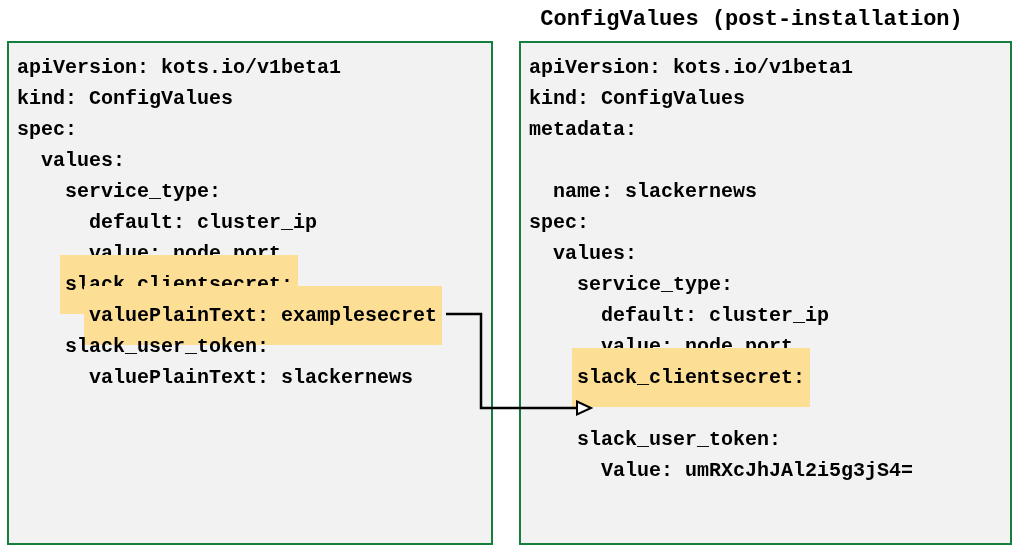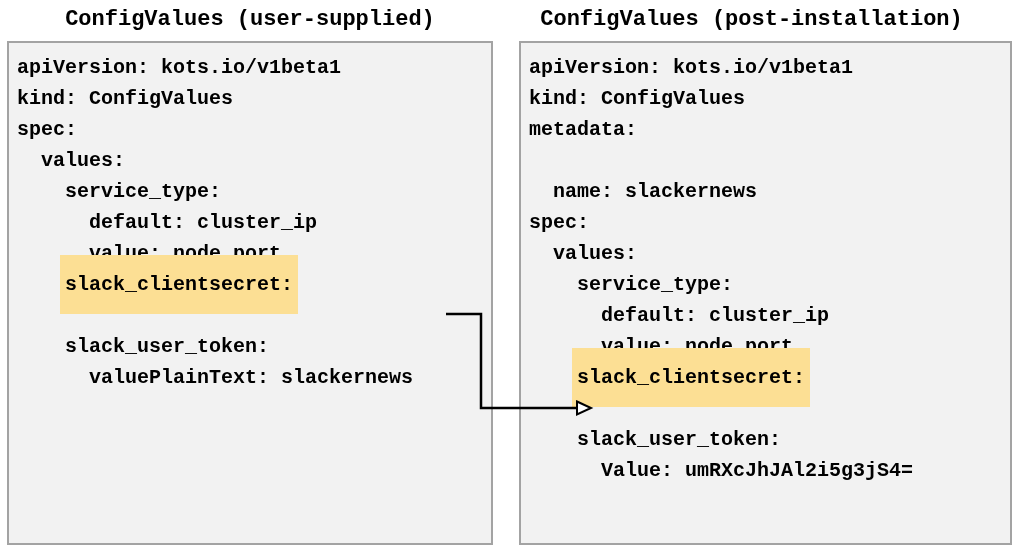--- a/index.html
+++ b/index.html
@@ -24,21 +24,21 @@
     letter-spacing: 0;
     white-space: pre;
   }
   .panel-title.left  { left: 7px;   width: 486px; }
   .panel-title.right { left: 505px; width: 493px; }
   .panel {
     position: absolute;
     top: 41px;
     height: 504px;
     background: #f2f2f2;
-    border: 2px solid #a3a3a3;
+    border: 2px solid #15803d;
     padding: 9px 6px 0 8px;
     overflow: hidden;
   }
   .panel.left  { left: 7px;   width: 486px; }
   .panel.right { left: 519px; width: 493px; }
   .code-line {
     height: 31px;
     line-height: 31px;
     font-size: 20px;
     font-weight: bold;
@@ -56,35 +56,34 @@
     position: absolute; left: 0; top: 0;
     width: 1019px; height: 559px;
     pointer-events: none;
   }
 </style>
 </head>
 <body>
 
 <div class="stage">
 
-  <div class="panel-title left">ConfigValues (user-supplied)</div>
 
   <div class="panel-title right">ConfigValues (post-installation)</div>
 
   <div class="panel left">
     <div>
         <div class="code-line"><span></span><span class="code-text">apiVersion: kots.io/v1beta1</span></div>
         <div class="code-line"><span></span><span class="code-text">kind: ConfigValues</span></div>
         <div class="code-line"><span></span><span class="code-text">spec:</span></div>
         <div class="code-line"><span>  </span><span class="code-text">values:</span></div>
         <div class="code-line"><span>    </span><span class="code-text">service_type:</span></div>
         <div class="code-line"><span>      </span><span class="code-text">default: cluster_ip</span></div>
         <div class="code-line"><span>      </span><span class="code-text">value: node_port</span></div>
         <div class="code-line"><span>    </span><span class="code-text highlighted">slack_clientsecret:</span></div>
-        <div class="code-line"><span>      </span></div>
+        <div class="code-line"><span>      </span><span class="code-text highlighted">valuePlainText: examplesecret</span></div>
         <div class="code-line"><span>    </span><span class="code-text">slack_user_token:</span></div>
         <div class="code-line"><span>      </span><span class="code-text">valuePlainText: slackernews</span></div>
       </div>
   </div>
 
   <div class="panel right">
     <div>
         <div class="code-line"><span></span><span class="code-text">apiVersion: kots.io/v1beta1</span></div>
         <div class="code-line"><span></span><span class="code-text">kind: ConfigValues</span></div>
         <div class="code-line"><span></span><span class="code-text">metadata:</span></div>

